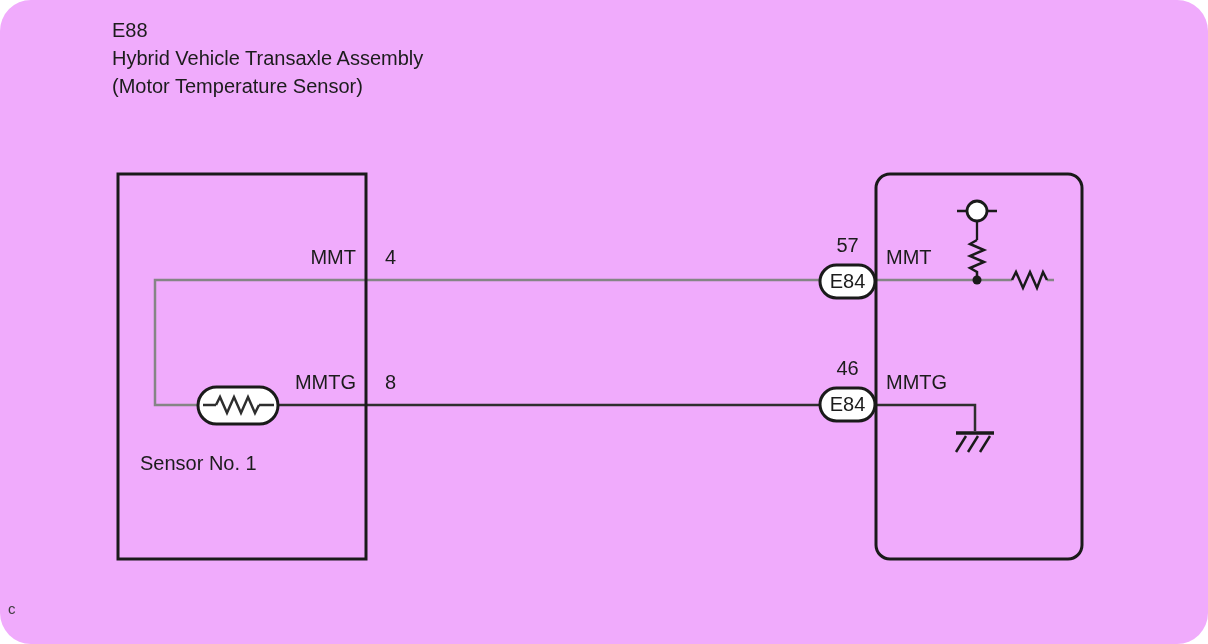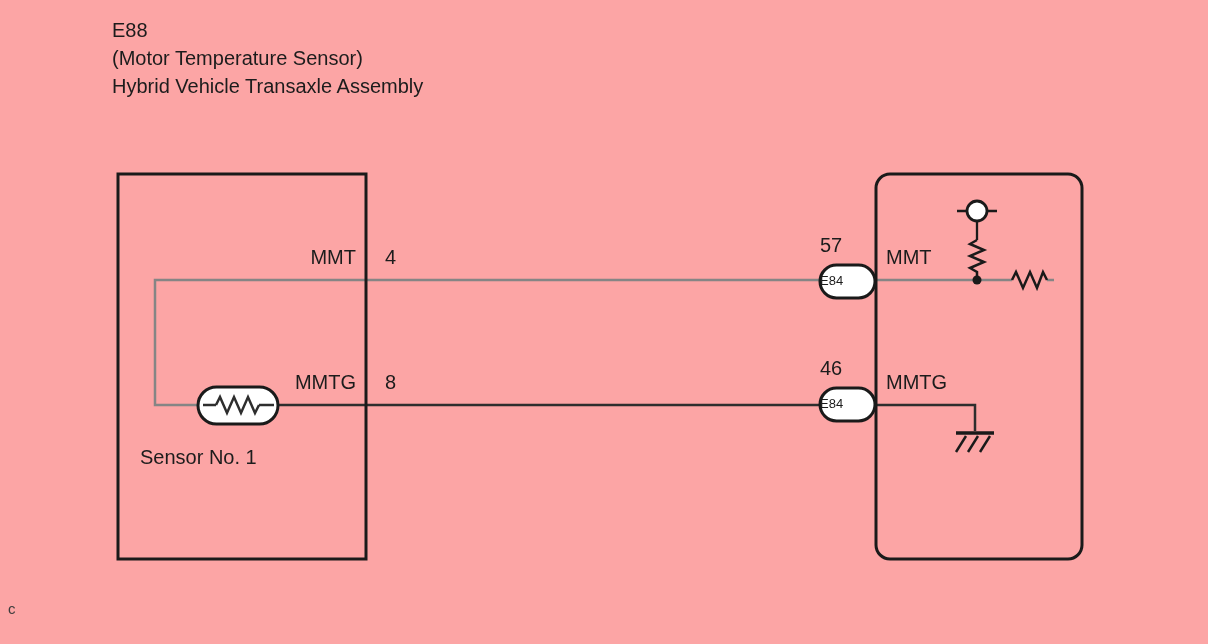--- a/index.html
+++ b/index.html
@@ -5,38 +5,39 @@
   html, body {
     margin: 0;
     padding: 0;
     background: #ffffff;
     font-family: "Liberation Sans", "DejaVu Sans", sans-serif;
   }
   #stage {
     position: relative;
     width: 1208px;
     height: 644px;
-    background: #fca5a5;
+    background: #f0abfc;
     overflow: hidden;
     color: #1a1a1a;
+    border-radius: 31px;
   }
   .abs { position: absolute; }
   .txt {
     font-size: 20px;
     line-height: 24px;
     color: #1c1c1c;
     white-space: nowrap;
   }
   .txt-sm {
-    font-size: 13px;
+    font-size: 20px;
     line-height: 20px;
     color: #1c1c1c;
     white-space: nowrap;
   }
-  .center { }
+  .center { text-align: center; }
   .right { text-align: right; }
   #wiring-svg { position: absolute; left: 0; top: 0; }
   .footnote {
     font-size: 15px;
     color: #3c3c3c;
   }
 </style>
 </head>
 <body>
 
@@ -87,33 +88,33 @@
     <g>
       <rect x="820" y="265" width="55" height="33" rx="16.5" ry="16.5" fill="#ffffff" stroke="#1a1a1a" stroke-width="3"></rect>
     </g>
     <g>
       <rect x="820" y="388" width="55" height="33" rx="16.5" ry="16.5" fill="#ffffff" stroke="#1a1a1a" stroke-width="3"></rect>
     </g>
   </svg>
 
   <div class="abs" style="left:112px; top:18px;">
     <div class="txt">E88</div>
+    <div class="txt" style="margin-top:4px;">Hybrid Vehicle Transaxle Assembly</div>
     <div class="txt" style="margin-top:4px;">(Motor Temperature Sensor)</div>
-    <div class="txt" style="margin-top:4px;">Hybrid Vehicle Transaxle Assembly</div>
   </div>
 
 
   <div class="abs txt right" style="left:240px; top:245px; width:116px;">MMT</div>
   <div class="abs txt" style="left:385px; top:245px;">4</div>
 
   <div class="abs txt right" style="left:240px; top:370px; width:116px;">MMTG</div>
   <div class="abs txt" style="left:385px; top:370px;">8</div>
 
   <div class="abs" style="left:140px; top:435px;">
-    <div class="txt" style="margin-top:10px;text-align:right;">Sensor No. 1</div>
+    <div class="txt" style="margin-top:16px;text-align:right;">Sensor No. 1</div>
   </div>
 
   <div class="abs txt center" style="left:820px; top:233px; width:55px;">57</div>
   <div class="abs txt-sm center" style="left:820px; top:271px; width:55px;">E84</div>
   <div class="abs txt" style="left:886px; top:245px;">MMT</div>
 
   <div class="abs txt center" style="left:820px; top:356px; width:55px;">46</div>
   <div class="abs txt-sm center" style="left:820px; top:394px; width:55px;">E84</div>
   <div class="abs txt" style="left:886px; top:370px;">MMTG</div>
 

